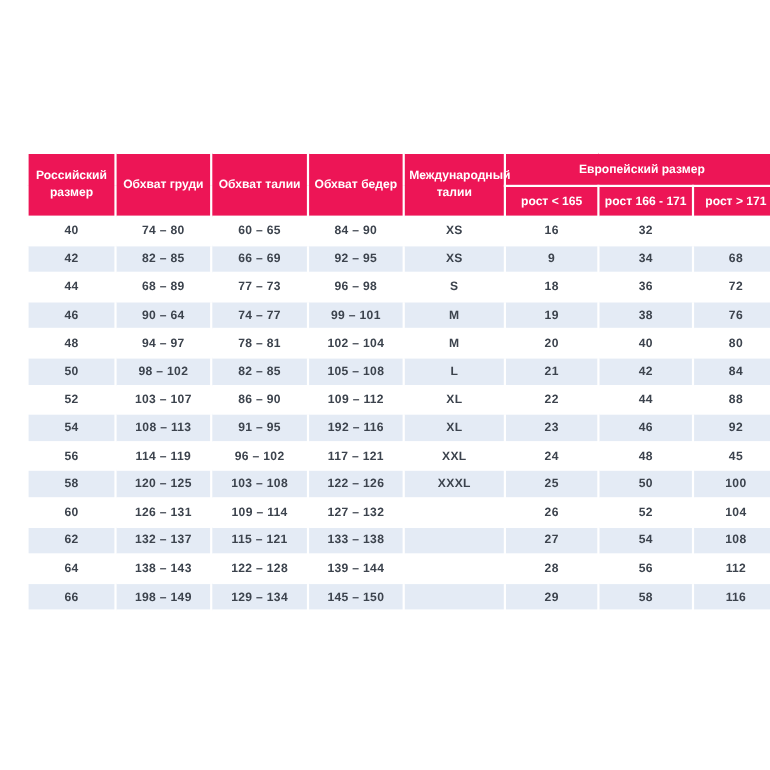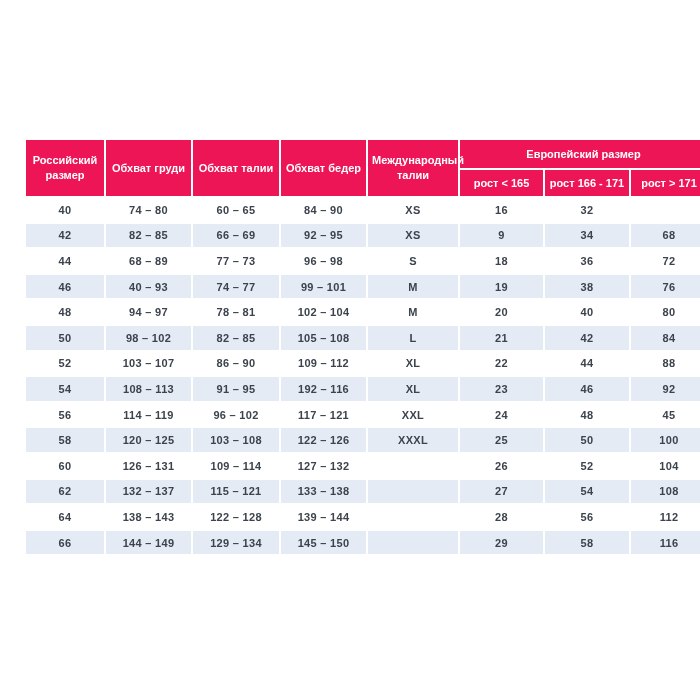--- a/index.html
+++ b/index.html
@@ -80,21 +80,21 @@
           <td>68 – 89</td>
           <td>77 – 73</td>
           <td>96 – 98</td>
           <td>S</td>
           <td>18</td>
           <td>36</td>
           <td>72</td>
         </tr>
         <tr>
           <td>46</td>
-          <td>40 – 93</td>
+          <td>90 – 64</td>
           <td>74 – 77</td>
           <td>99 – 101</td>
           <td>M</td>
           <td>19</td>
           <td>38</td>
           <td>76</td>
         </tr>
         <tr>
           <td>48</td>
           <td>94 – 97</td>
@@ -180,21 +180,21 @@
           <td>138 – 143</td>
           <td>122 – 128</td>
           <td>139 – 144</td>
           <td></td>
           <td>28</td>
           <td>56</td>
           <td>112</td>
         </tr>
         <tr>
           <td>66</td>
-          <td>144 – 149</td>
+          <td>198 – 149</td>
           <td>129 – 134</td>
           <td>145 – 150</td>
           <td></td>
           <td>29</td>
           <td>58</td>
           <td>116</td>
         </tr>
       </tbody>
   </table>
 </div>

